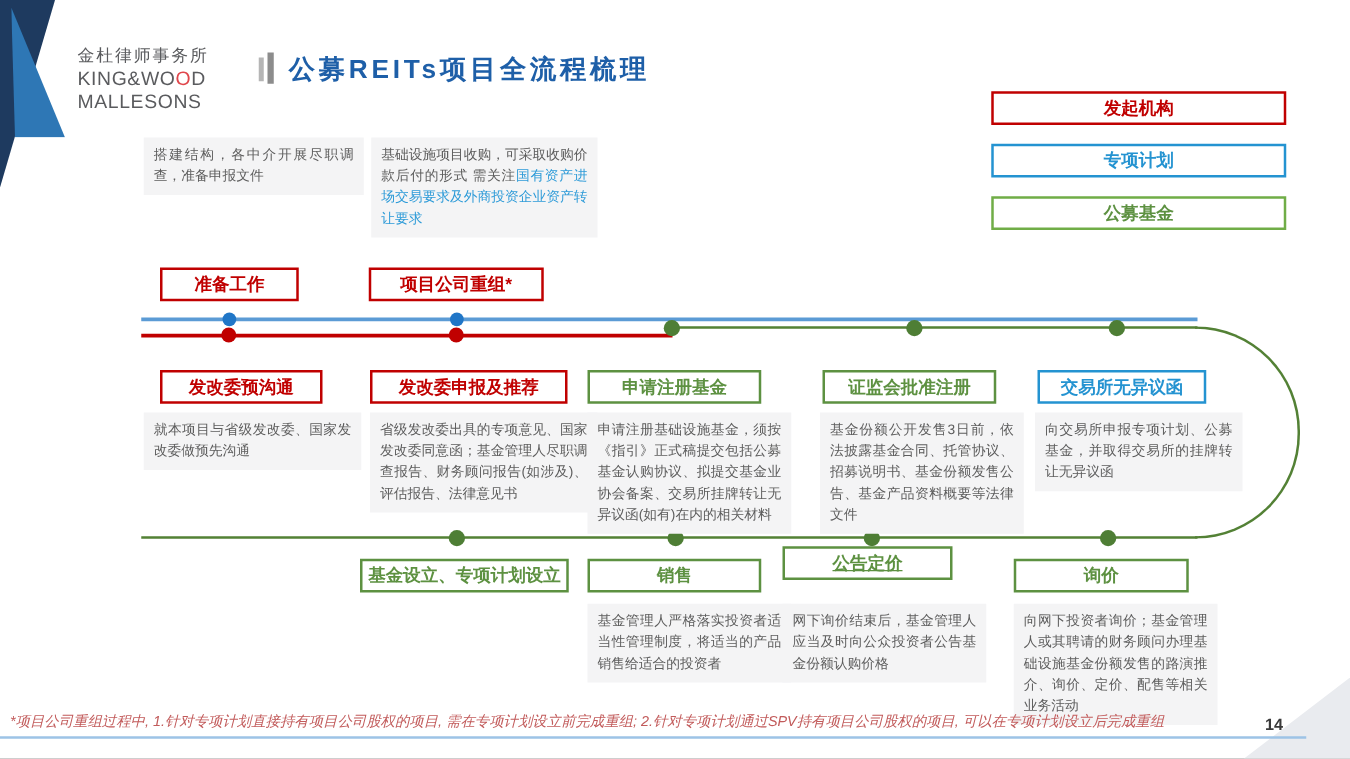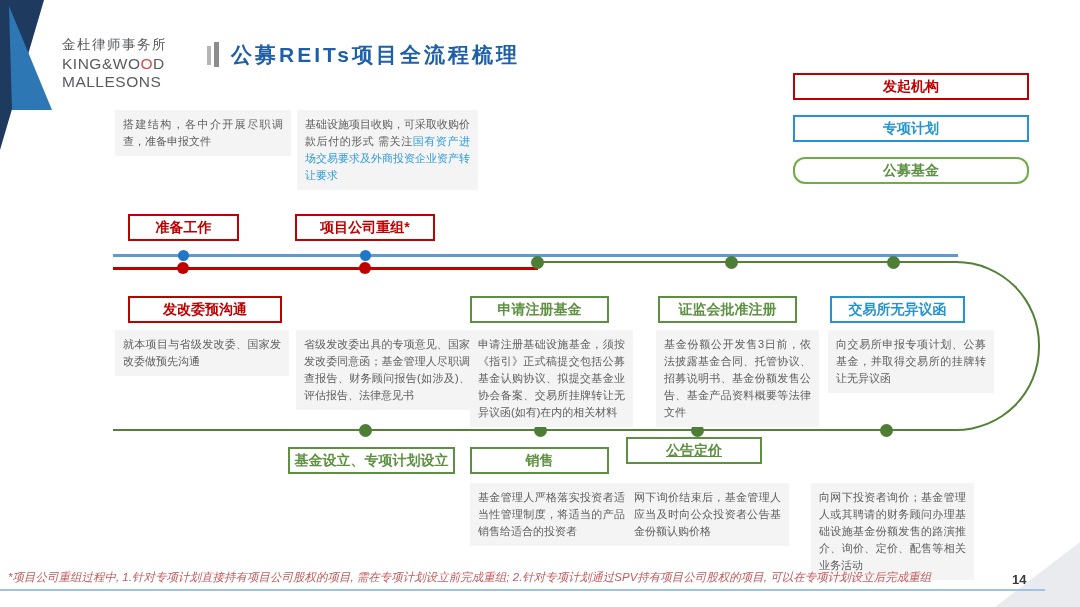--- a/index.html
+++ b/index.html
@@ -81,21 +81,21 @@
     <div class="en"><span>KING&amp;W</span><span>O</span><span class="o-red">O</span><span>D</span></div>
     <div class="en">MALLESONS</div>
   </div>
 
   <div class="title-bar1"></div>
   <div class="title-bar2"></div>
   <div class="page-title">公募REITs项目全流程梳理</div>
 
   <div class="legend-box c-red" style="top:73px;">发起机构</div>
   <div class="legend-box c-blue" style="top:115px;">专项计划</div>
-  <div class="legend-box c-green" style="top:157px;border-radius:12px;">公募基金</div>
+  <div class="legend-box c-green" style="top:157px;">公募基金</div>
 
   <div class="note" style="left:115px; top:110px; width:176px;">搭建结构，各中介开展尽职调查，准备申报文件</div>
   <div class="note" style="left:297px; top:110px; width:181px;">
     <span>基础设施项目收购，可采取收购价款后付的形式</span>
     <span>需关注</span><span class="em-blue">国有资产进场交易要求及外商投资企业资产转让要求</span>
   </div>
 
   <div class="lbl c-red" style="left:128px; top:214px; width:111px;">准备工作</div>
   <div class="lbl c-red" style="left:295px; top:214px; width:140px;">项目公司重组*</div>
 
@@ -110,34 +110,36 @@
   <div class="dot dot-red" style="left:177px; top:262px;"></div>
   <div class="dot dot-red" style="left:359px; top:262px;"></div>
   <div class="dot dot-green" style="left:531px; top:256px;"></div>
   <div class="dot dot-green" style="left:725px; top:256px;"></div>
   <div class="dot dot-green" style="left:887px; top:256px;"></div>
   <div class="dot dot-green" style="left:359px; top:424px;"></div>
   <div class="dot dot-green" style="left:534px; top:424px;"></div>
   <div class="dot dot-green" style="left:691px; top:424px;"></div>
   <div class="dot dot-green" style="left:880px; top:424px;"></div>
 
-  <div class="lbl c-red" style="left:128px; top:296px; width:154px;">发改委预沟通</div>
+  <div class="lbl c-red" style="left:128px; top:296px; width:130px;">发改委预沟通</div>
+  <div class="lbl c-red" style="left:296px; top:296px; width:158px;">发改委申报及推荐</div>
   <div class="lbl c-green" style="left:470px; top:296px; width:139px;">申请注册基金</div>
   <div class="lbl c-green" style="left:658px; top:296px; width:139px;">证监会批准注册</div>
   <div class="lbl c-blue" style="left:830px; top:296px; width:135px;font-family:Liberation Serif, serif;">交易所无异议函</div>
 
   <div class="note" style="left:115px; top:330px; width:174px;">就本项目与省级发改委、国家发改委做预先沟通</div>
   <div class="note" style="left:296px; top:330px; width:182px;">省级发改委出具的专项意见、国家发改委同意函；基金管理人尽职调查报告、财务顾问报告(如涉及)、评估报告、法律意见书</div>
   <div class="note" style="left:470px; top:330px; width:163px;">申请注册基础设施基金，须按《指引》正式稿提交包括公募基金认购协议、拟提交基金业协会备案、交易所挂牌转让无异议函(如有)在内的相关材料</div>
   <div class="note" style="left:656px; top:330px; width:163px;">基金份额公开发售3日前，依法披露基金合同、托管协议、招募说明书、基金份额发售公告、基金产品资料概要等法律文件</div>
   <div class="note" style="left:828px; top:330px; width:166px;">向交易所申报专项计划、公募基金，并取得交易所的挂牌转让无异议函</div>
 
   <div class="lbl c-green" style="left:288px; top:447px; width:167px;">基金设立、专项计划设立</div>
   <div class="lbl c-green" style="left:470px; top:447px; width:139px;">销售</div>
   <div class="lbl c-green" style="left:626px; top:437px; width:136px;text-decoration:underline;">公告定价</div>
+  <div class="lbl c-green" style="left:811px; top:447px; width:140px;">询价</div>
 
   <div class="note" style="left:470px; top:483px; width:163px;">基金管理人严格落实投资者适当性管理制度，将适当的产品销售给适合的投资者</div>
   <div class="note" style="left:626px; top:483px; width:163px;">网下询价结束后，基金管理人应当及时向公众投资者公告基金份额认购价格</div>
   <div class="note" style="left:811px; top:483px; width:163px;">向网下投资者询价；基金管理人或其聘请的财务顾问办理基础设施基金份额发售的路演推介、询价、定价、配售等相关业务活动</div>
 
   <div class="footnote">*项目公司重组过程中, 1.针对专项计划直接持有项目公司股权的项目, 需在专项计划设立前完成重组; 2.针对专项计划通过SPV持有项目公司股权的项目, 可以在专项计划设立后完成重组</div>
   <div class="foot-rule"></div>
   <div class="page-num">14</div>
 
 </div>

